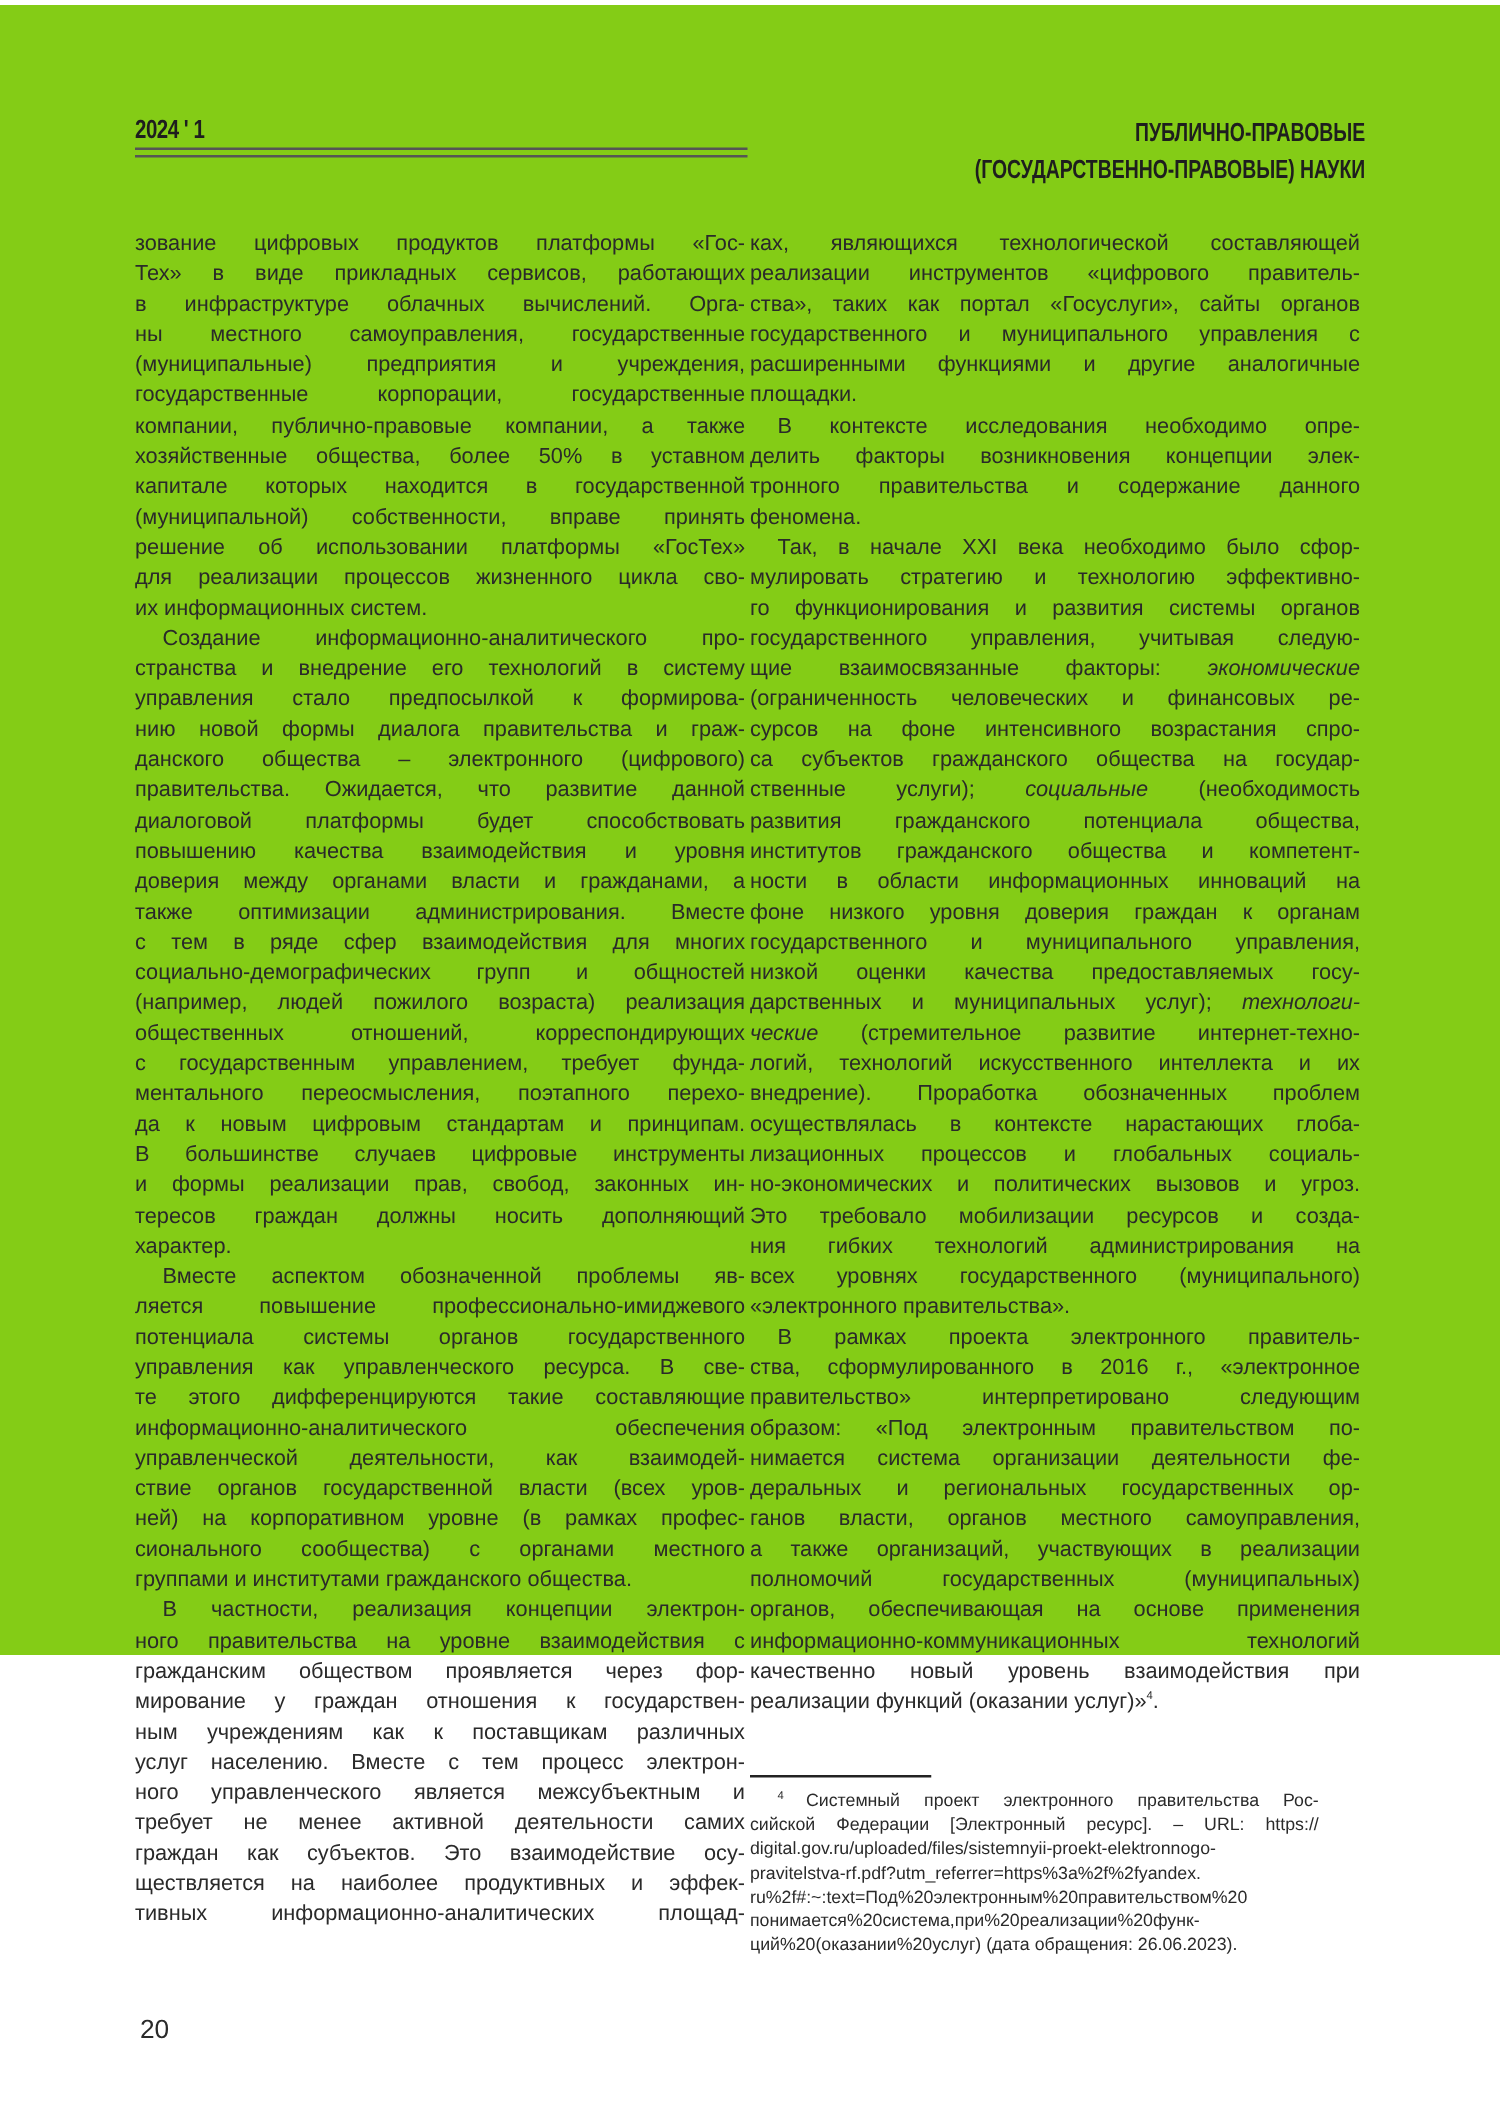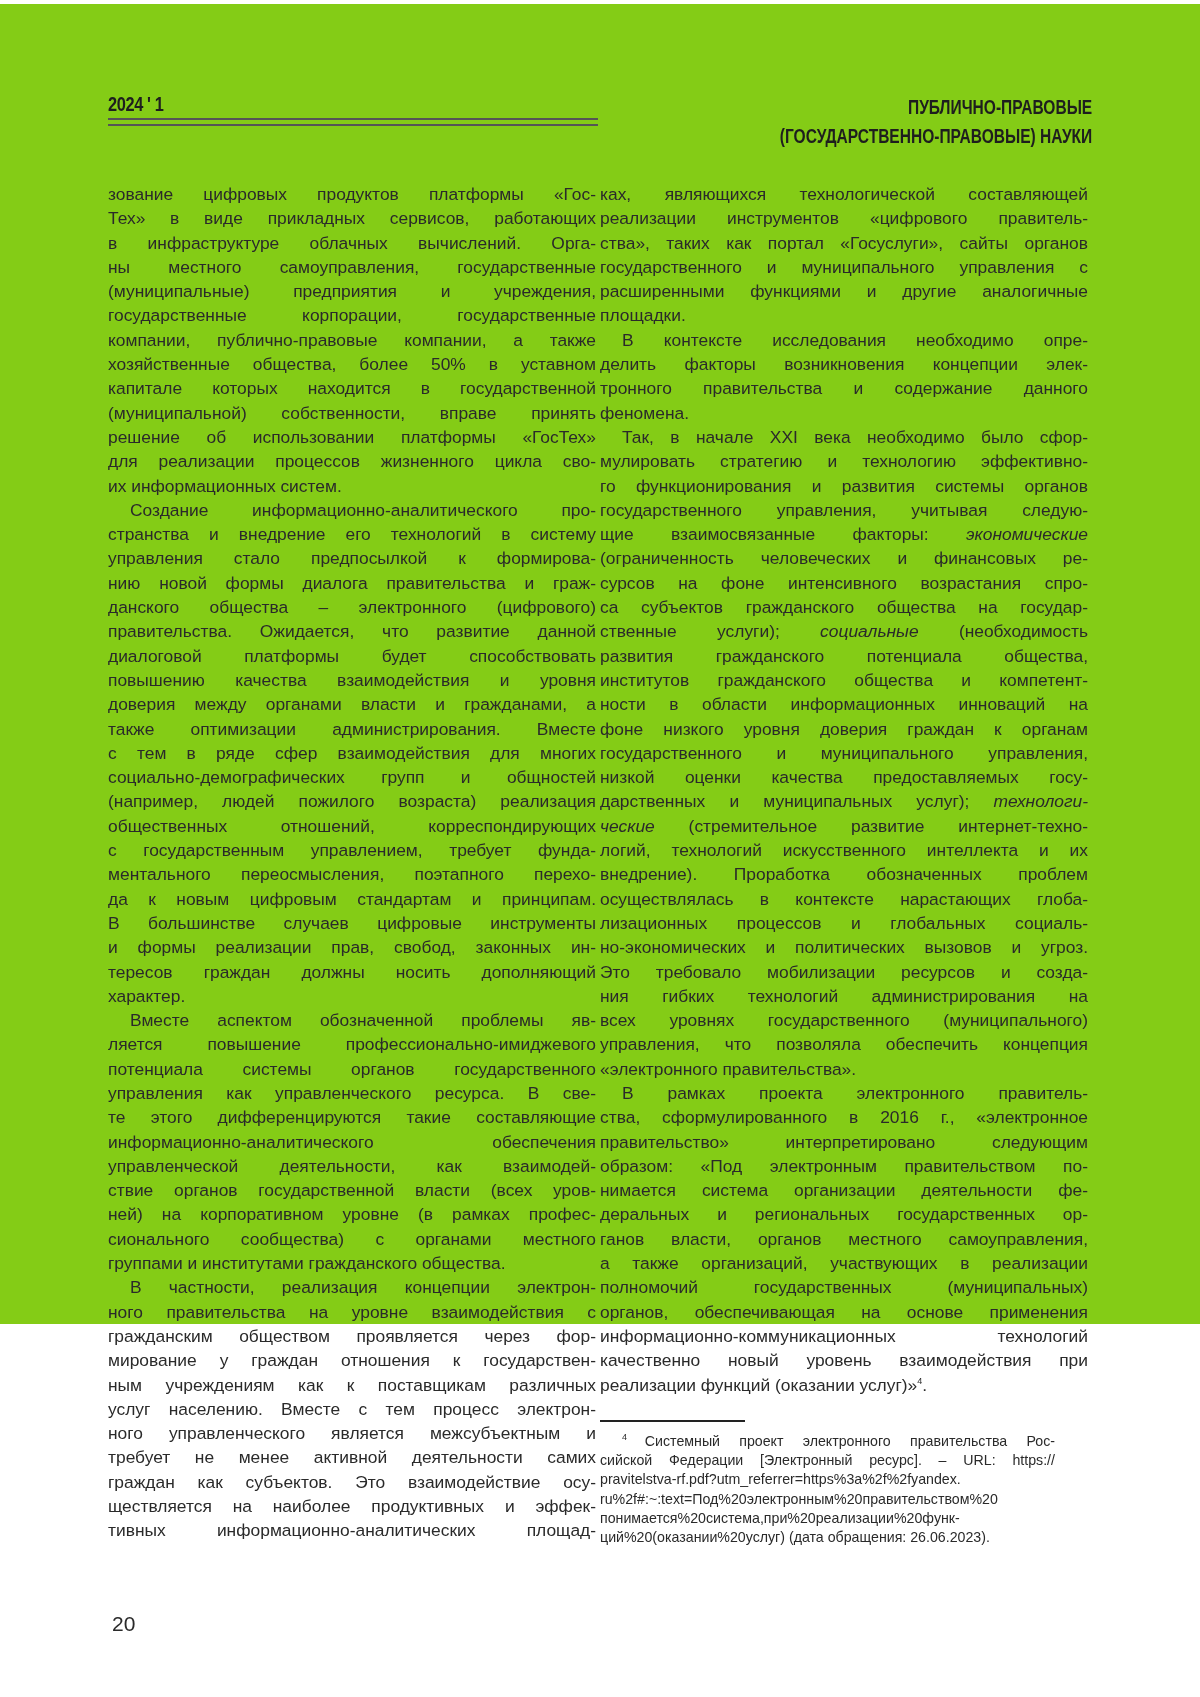--- a/index.html
+++ b/index.html
@@ -125,41 +125,41 @@
       <span class="ln"><span>дарственных и муниципальных услуг); </span><span class="it">технологи-</span></span>
       <span class="ln"><span class="it">ческие</span><span> (стремительное развитие интернет-техно-</span></span>
       <span class="ln"><span>логий, технологий искусственного интеллекта и их</span></span>
       <span class="ln"><span>внедрение). Проработка обозначенных проблем</span></span>
       <span class="ln"><span>осуществлялась в контексте нарастающих глоба-</span></span>
       <span class="ln"><span>лизационных процессов и глобальных социаль-</span></span>
       <span class="ln"><span>но-экономических и политических вызовов и угроз.</span></span>
       <span class="ln"><span>Это требовало мобилизации ресурсов и созда-</span></span>
       <span class="ln"><span>ния гибких технологий администрирования на</span></span>
       <span class="ln"><span>всех уровнях государственного (муниципального)</span></span>
-      <span class="ln"><span>управления, что позволяла обеспечить концепция</span></span>
       <span class="ln last"><span>«электронного правительства».</span></span>
       <span class="ln indent"><span>В рамках проекта электронного правитель-</span></span>
       <span class="ln"><span>ства, сформулированного в 2016 г., «электронное</span></span>
       <span class="ln"><span>правительство» интерпретировано следующим</span></span>
       <span class="ln"><span>образом: «Под электронным правительством по-</span></span>
       <span class="ln"><span>нимается система организации деятельности фе-</span></span>
       <span class="ln"><span>деральных и региональных государственных ор-</span></span>
       <span class="ln"><span>ганов власти, органов местного самоуправления,</span></span>
       <span class="ln"><span>а также организаций, участвующих в реализации</span></span>
       <span class="ln"><span>полномочий государственных (муниципальных)</span></span>
       <span class="ln"><span>органов, обеспечивающая на основе применения</span></span>
       <span class="ln"><span>информационно-коммуникационных технологий</span></span>
       <span class="ln"><span>качественно новый уровень взаимодействия при</span></span>
       <span class="ln last"><span>реализации функций (оказании услуг)»</span><span class="sup">4</span><span>.</span></span>
     </div>
 
   <div class="fn-rule"></div>
   <div class="footnote" id="footnote">
       <span class="ln indent"><span class="sup">4 </span><span>Системный проект электронного правительства Рос-</span></span>
       <span class="ln"><span>сийской Федерации [Электронный ресурс]. – URL: https://</span></span>
+      <span class="ln"><span>digital.gov.ru/uploaded/files/sistemnyii-proekt-elektronnogo-</span></span>
       <span class="ln"><span>pravitelstva-rf.pdf?utm_referrer=https%3a%2f%2fyandex.</span></span>
       <span class="ln"><span>ru%2f#:~:text=Под%20электронным%20правительством%20</span></span>
       <span class="ln"><span>понимается%20система,при%20реализации%20функ-</span></span>
       <span class="ln last"><span>ций%20(оказании%20услуг) (дата обращения: 26.06.2023).</span></span>
     </div>
 
   <div class="page-num">20</div>
 </div>
 
 </body></html>

